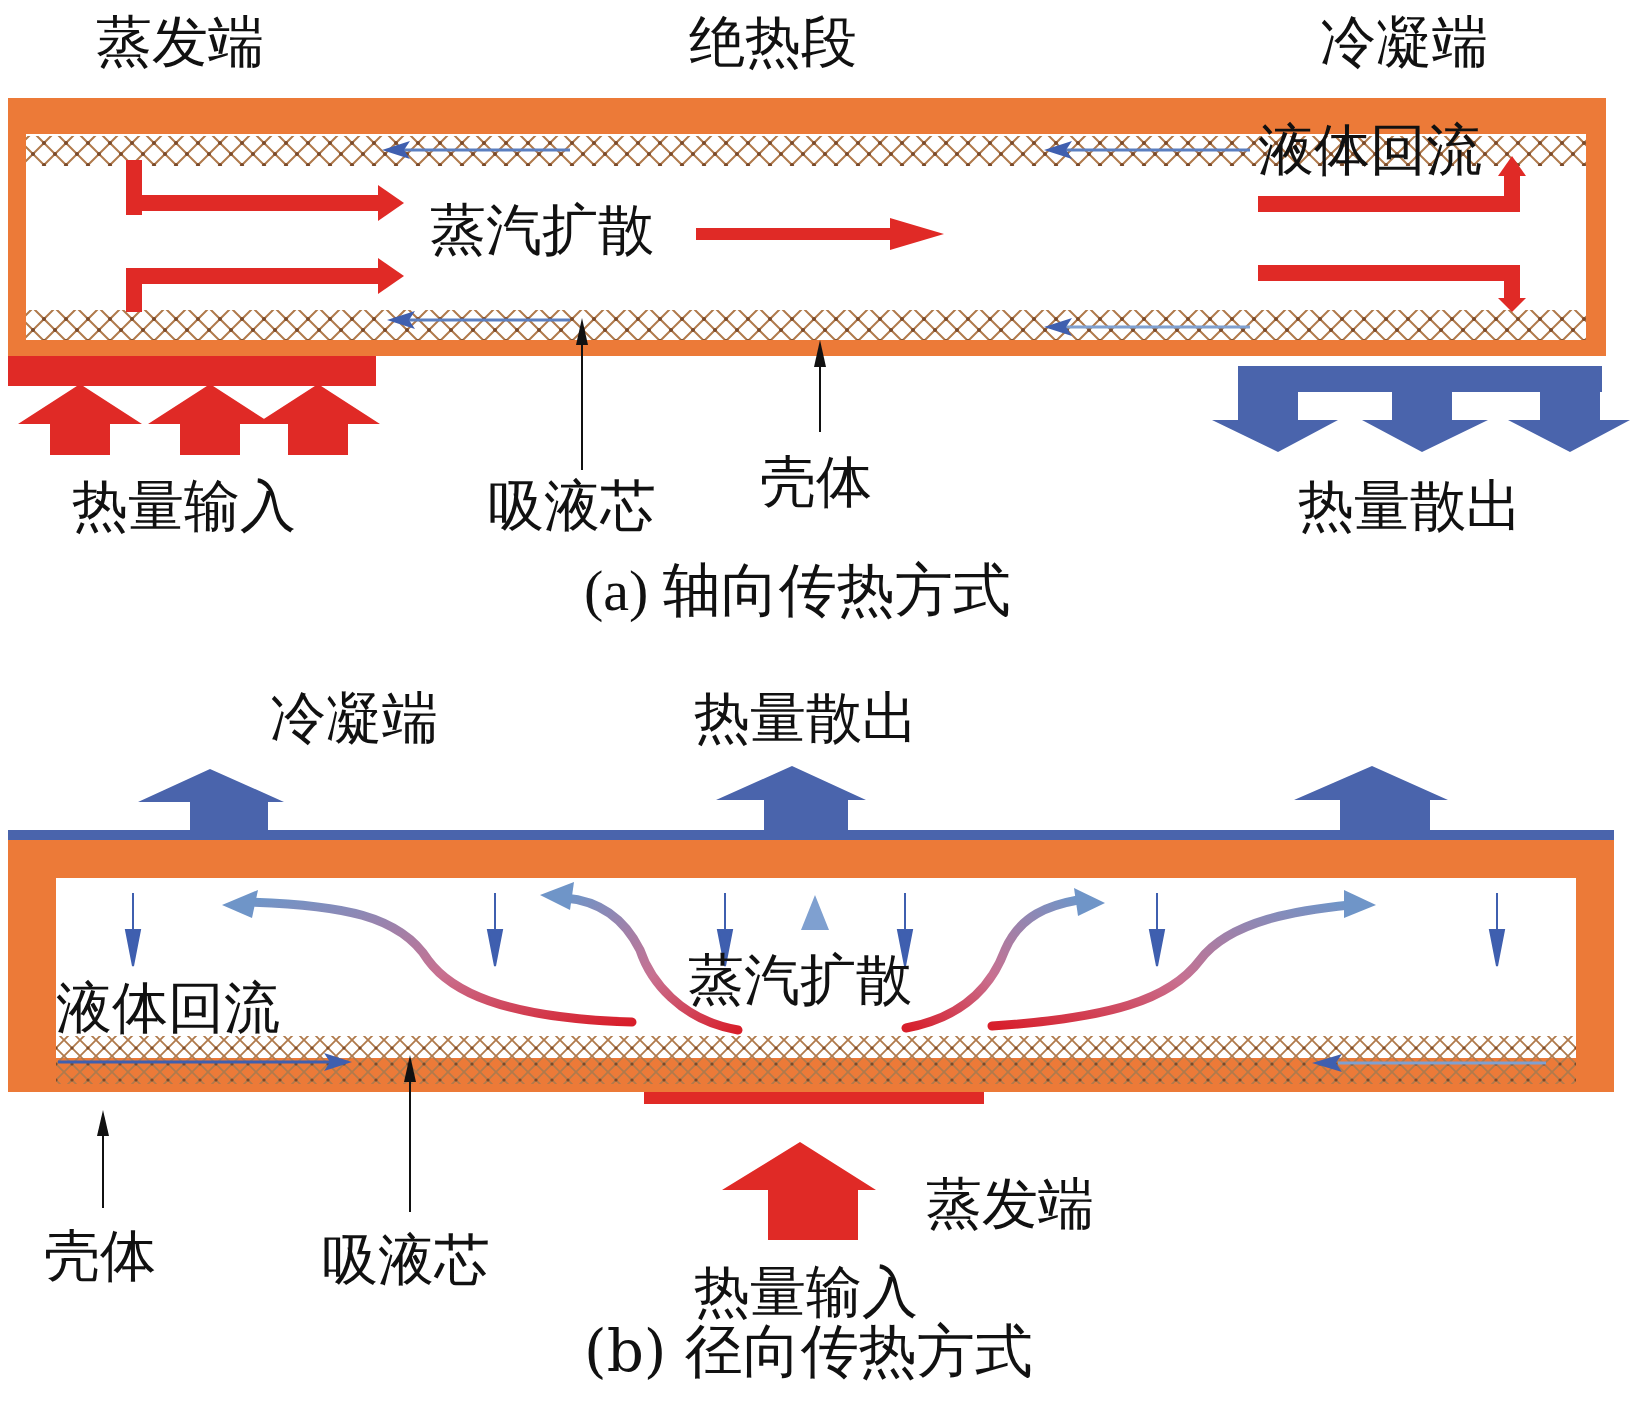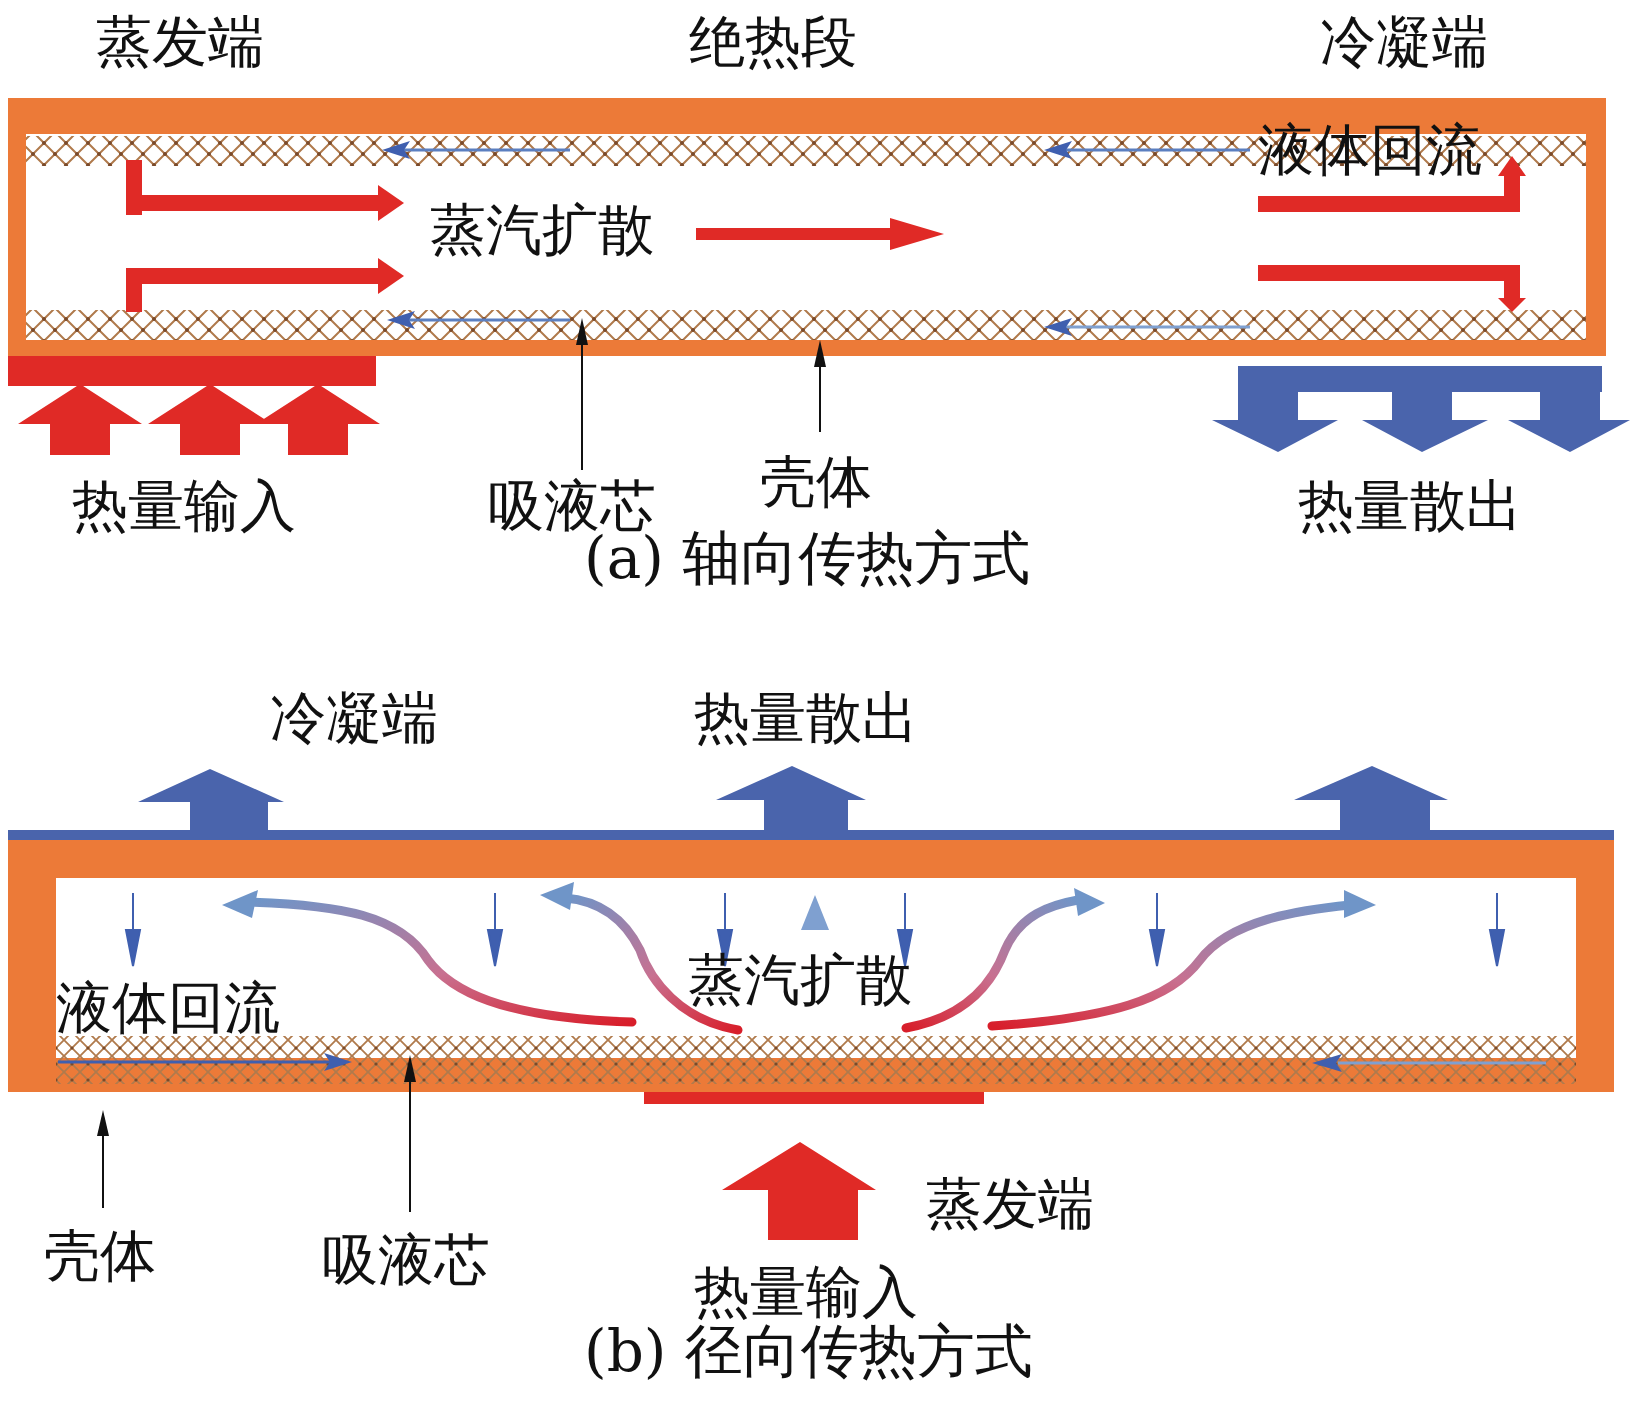--- a/index.html
+++ b/index.html
@@ -199,21 +199,21 @@
 
 <div class="lbl" style="left:96px; top:14px;">蒸发端</div>
 <div class="lbl" style="left:689px; top:14px;">绝热段</div>
 <div class="lbl" style="left:1320px; top:14px;">冷凝端</div>
 <div class="lbl" style="left:430px; top:202px;">蒸汽扩散</div>
 <div class="lbl" style="left:1258px; top:122px;">液体回流</div>
 <div class="lbl" style="left:72px; top:478px;">热量输入</div>
 <div class="lbl" style="left:488px; top:478px;">吸液芯</div>
 <div class="lbl" style="left:760px; top:454px;">壳体</div>
 <div class="lbl" style="left:1298px; top:478px;">热量散出</div>
-<div class="lbl cap" style="left:584px; top:529px;">(a) 轴向传热方式</div>
+<div class="lbl cap" style="left:584px; top:562px;font-family:Liberation Serif, serif;">(a) 轴向传热方式</div>
 
 <div class="lbl" style="left:270px; top:690px;">冷凝端</div>
 <div class="lbl" style="left:694px; top:690px;">热量散出</div>
 <div class="lbl" style="left:688px; top:952px;">蒸汽扩散</div>
 <div class="lbl" style="left:56px; top:980px;">液体回流</div>
 <div class="lbl" style="left:44px; top:1228px;">壳体</div>
 <div class="lbl" style="left:322px; top:1232px;">吸液芯</div>
 <div class="lbl" style="left:926px; top:1176px;">蒸发端</div>
 <div class="lbl" style="left:694px; top:1264px;">热量输入</div>
 <div class="lbl cap" style="left:584px; top:1322px;">(b) 径向传热方式</div>

